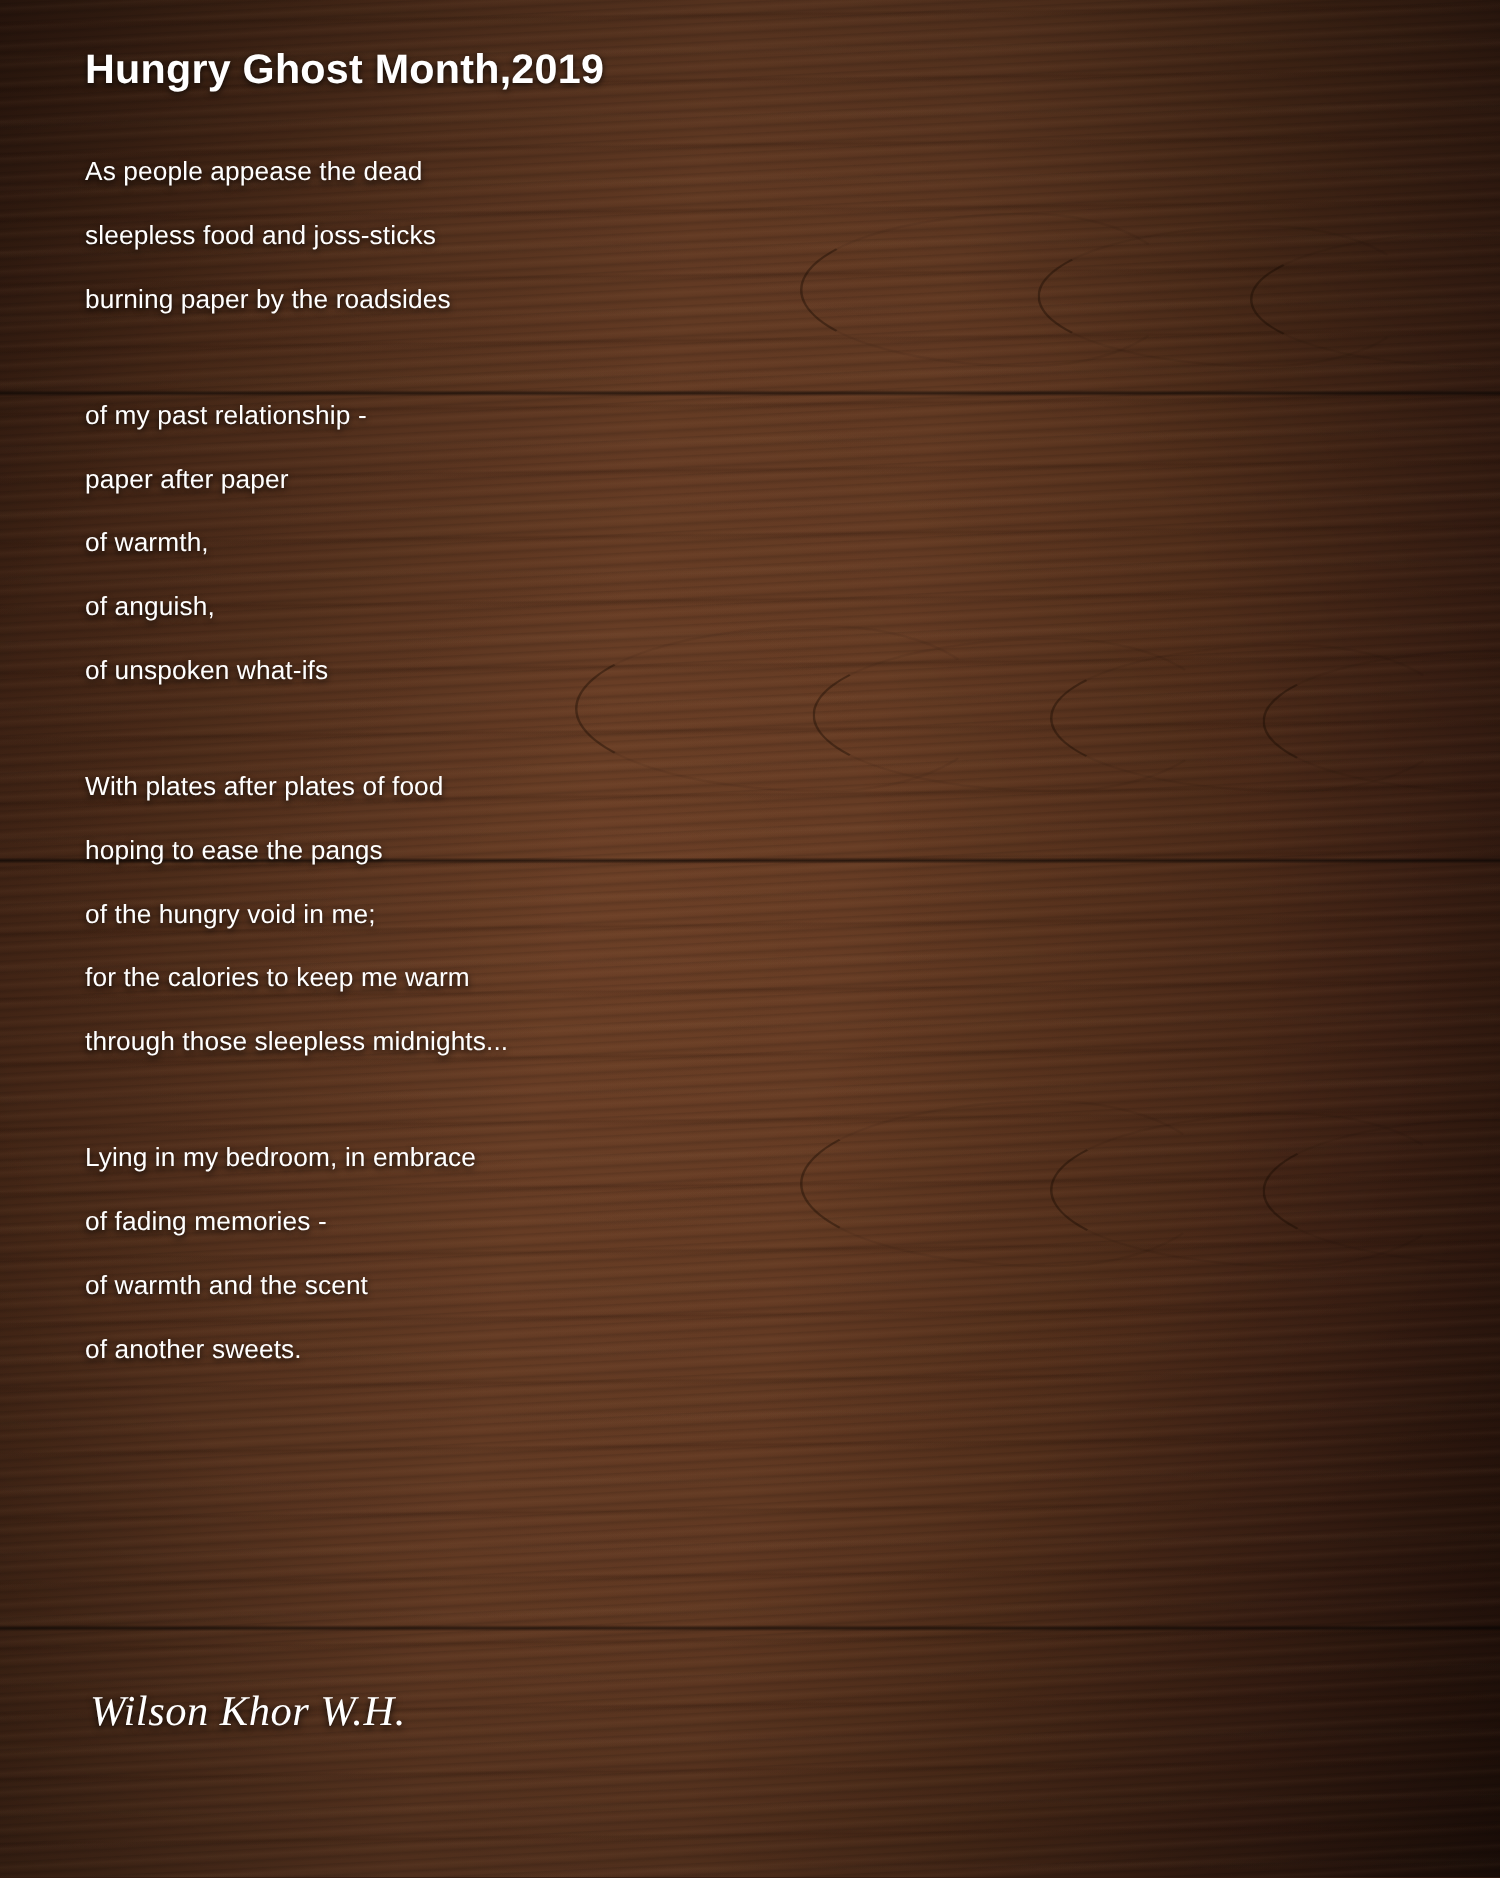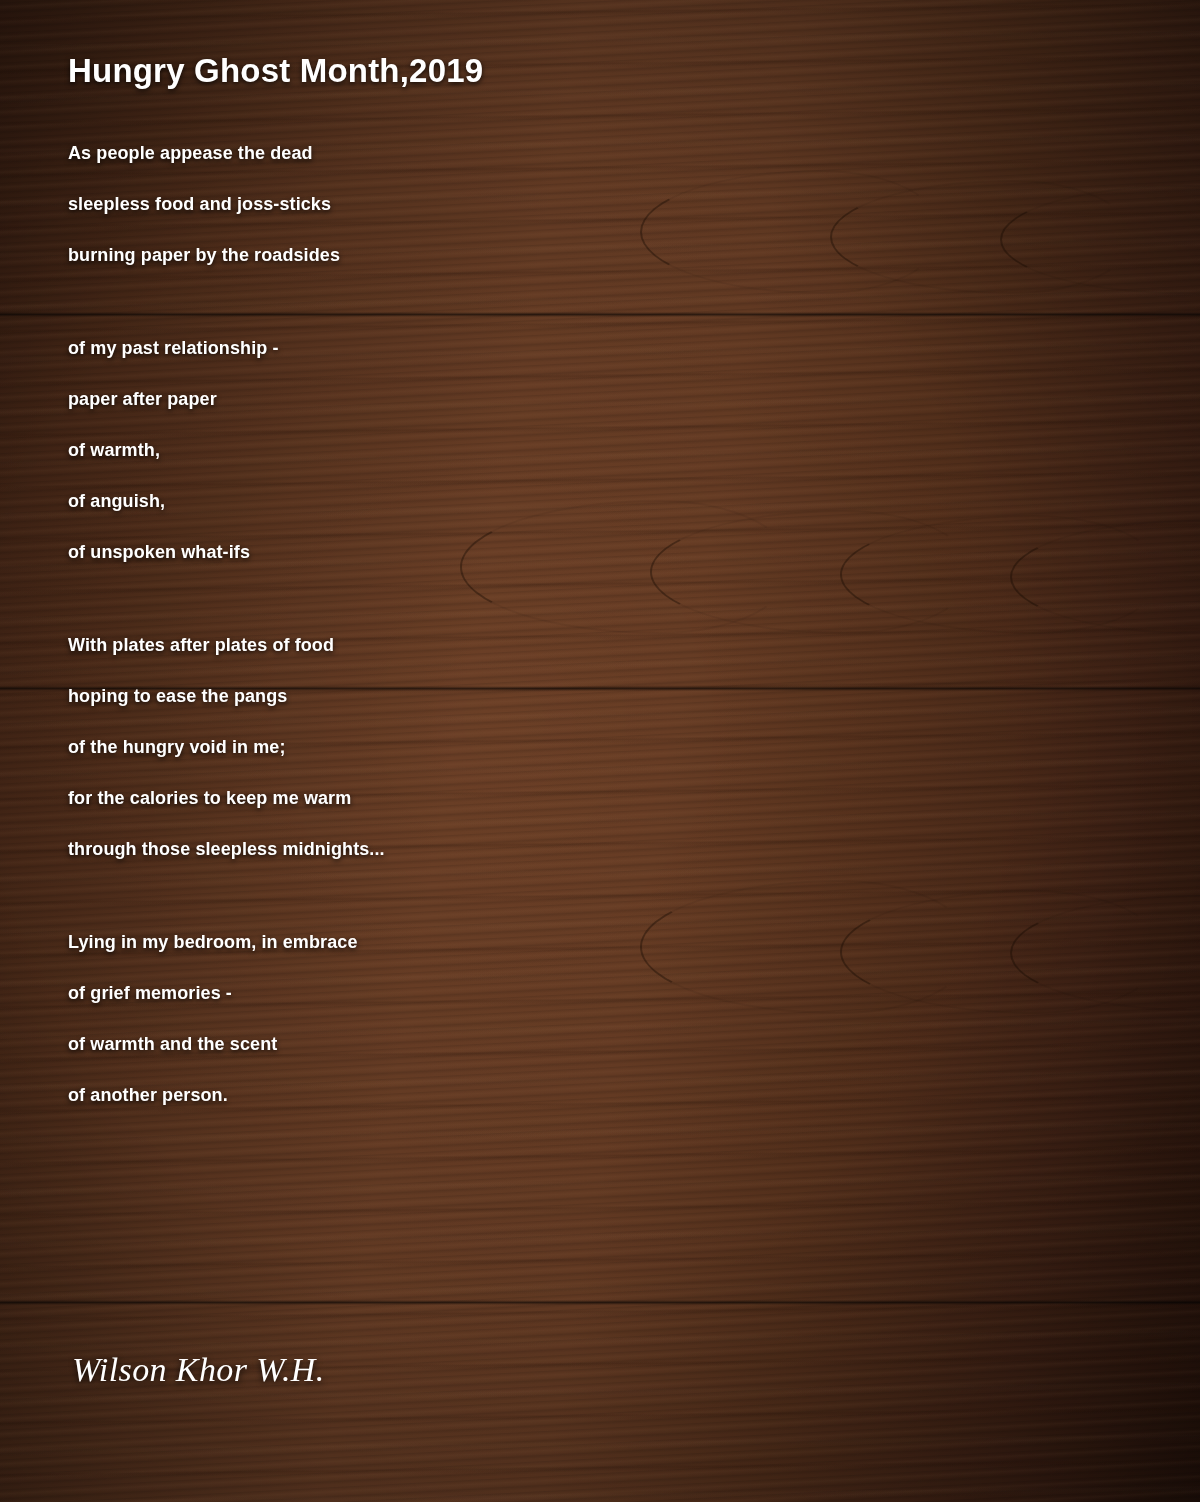--- a/index.html
+++ b/index.html
@@ -91,38 +91,38 @@
     border-top-color: rgba(0,0,0,0.06);
     border-bottom-color: rgba(0,0,0,0.06);
     border-right-color: transparent;
     transform: rotate(0deg);
   }
 
   
   .content {
     position: absolute;
     inset: 0;
-    padding: 52px 60px 0 68px;
+    padding: 36px 60px 0 68px;
     box-sizing: border-box;
   }
   .poem-title {
     color: #ffffff;
     font-size: 33px;
     font-weight: bold;
     letter-spacing: 0.2px;
     margin: 0 0 38px 0;
     text-shadow: 0 2px 5px rgba(0,0,0,0.75);
   }
   .stanza {
     margin: 0 0 42px 0;
   }
   .line {
     color: #ffffff;
-    font-size: 18px;
-    font-weight: bold;
+    font-size: 21px;
+    font-weight: normal;
     line-height: 51px;
     letter-spacing: 0.1px;
     text-shadow: 0 2px 5px rgba(0,0,0,0.8);
     white-space: pre;
   }
   .author {
     position: absolute;
     left: 72px;
     top: 1351px;
     color: #ffffff;
@@ -180,22 +180,22 @@
     <div class="stanza">
       <div class="line">With plates after plates of food</div>
       <div class="line">hoping to ease the pangs</div>
       <div class="line">of the hungry void in me;</div>
       <div class="line">for the calories to keep me warm</div>
       <div class="line">through those sleepless midnights...</div>
     </div>
 
     <div class="stanza">
       <div class="line">Lying in my bedroom, in embrace</div>
-      <div class="line">of grief memories -</div>
+      <div class="line">of fading memories -</div>
       <div class="line">of warmth and the scent</div>
-      <div class="line">of another person.</div>
+      <div class="line">of another sweets.</div>
     </div>
 
   </div>
 
   <div class="author">Wilson Khor W.H.</div>
 
 </div>
 
 </body></html>

